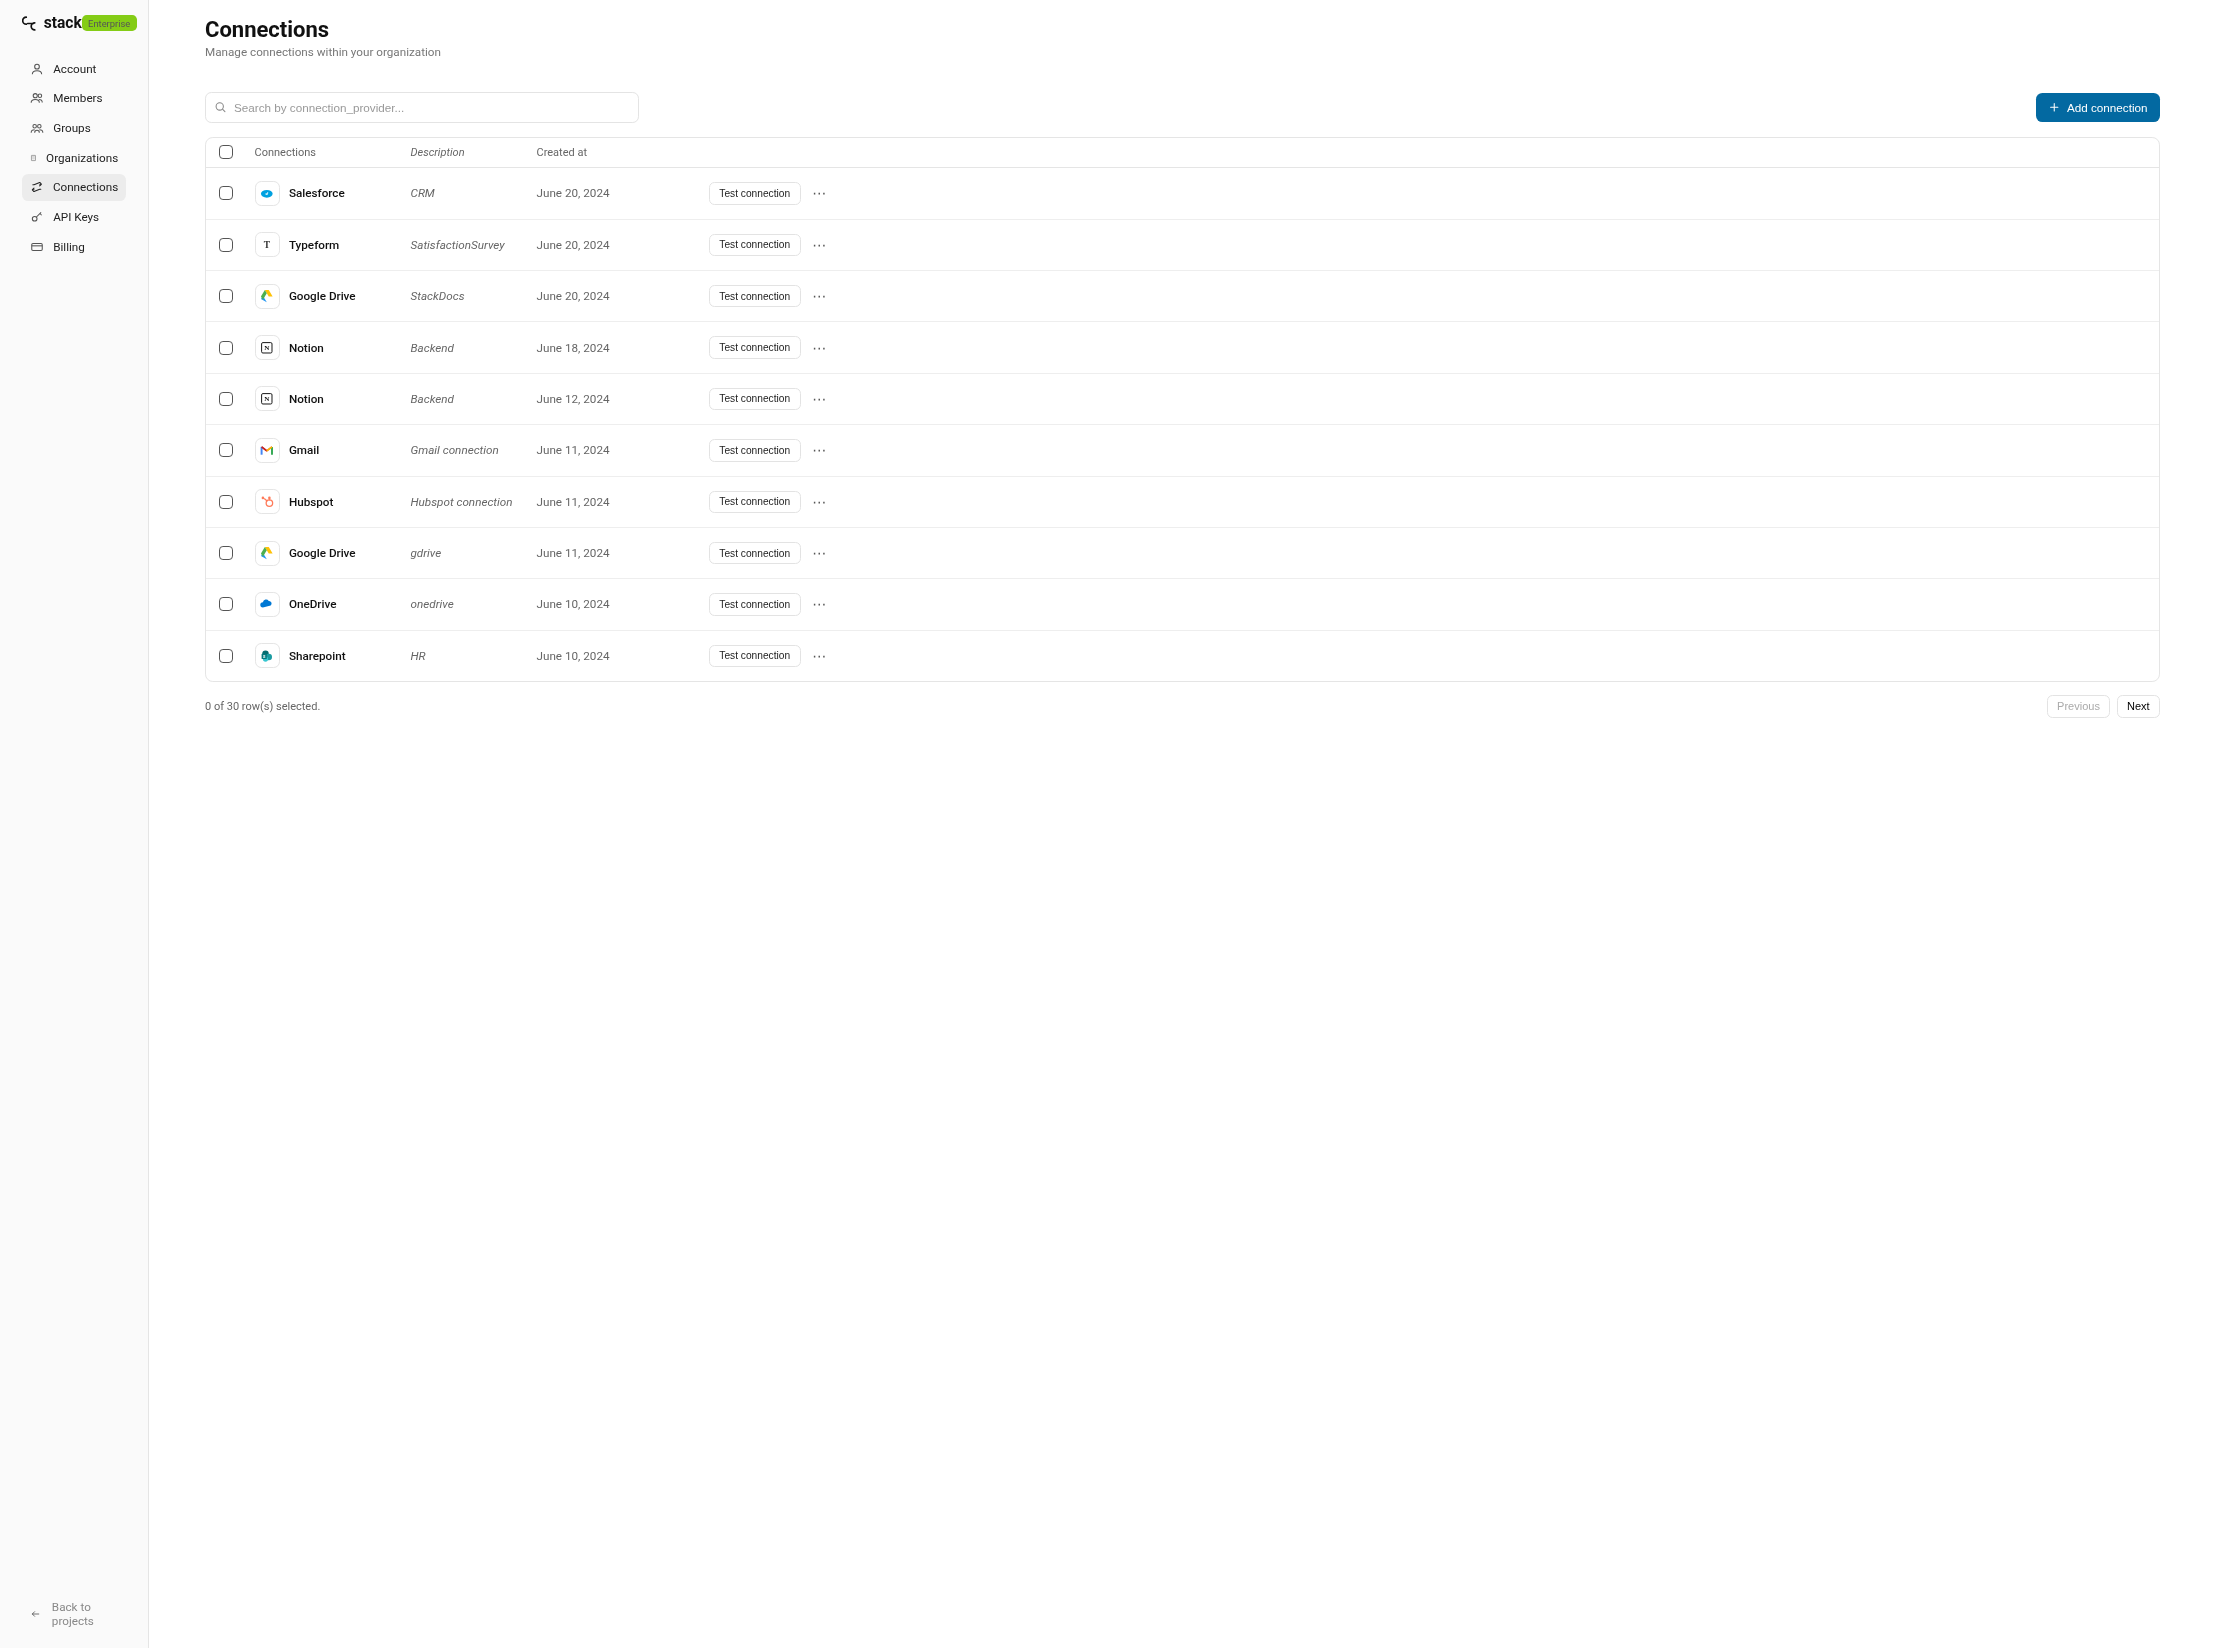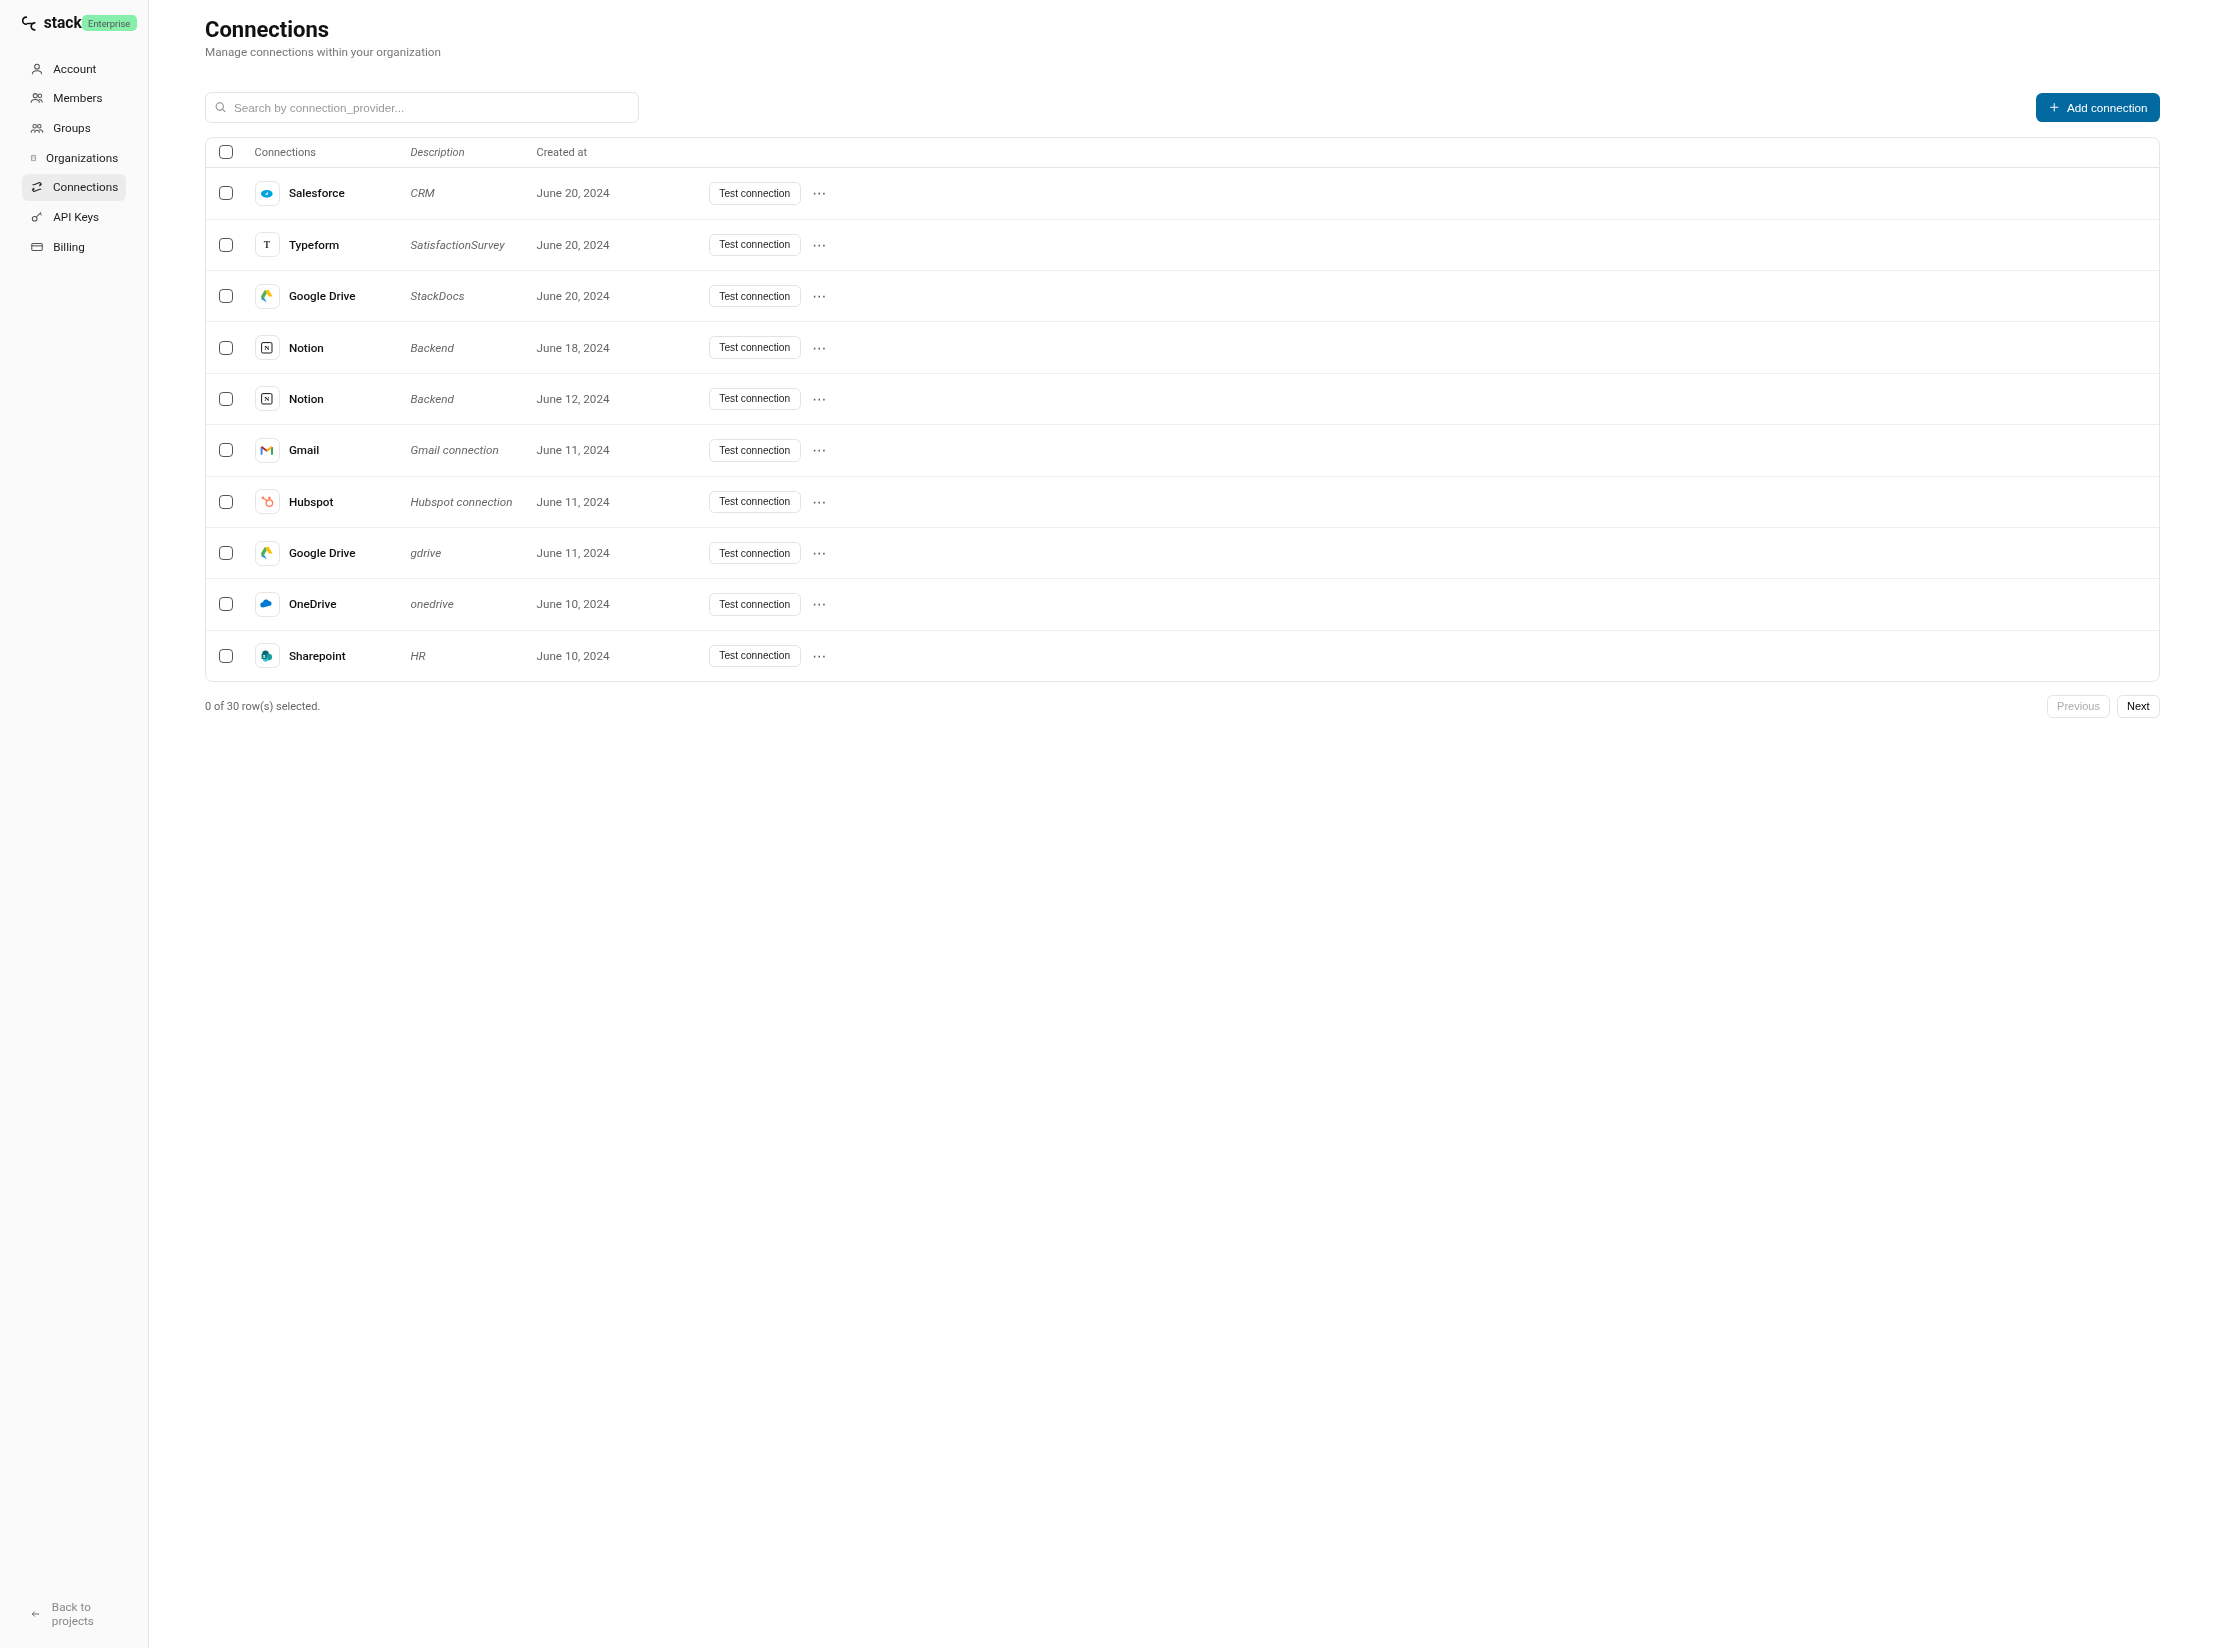--- a/index.html
+++ b/index.html
@@ -2,21 +2,21 @@
 <html style="font-size:12.5px"><head>
 <meta charset="utf-8">
 <style>
 * { box-sizing: border-box; margin: 0; padding: 0; }
 body { font-family: -apple-system, BlinkMacSystemFont, "Segoe UI", Roboto, Helvetica, Arial, sans-serif; font-size: 11px; color: #111; }
 .layout { display: flex; min-height: 100vh; }
 .sidebar { width: 149px; background: #fafafa; border-right: 0.8px solid #e5e5e5; padding: 14px 22px; display: flex; flex-direction: column; }
 .brand-row { display: flex; align-items: center; justify-content: space-between; margin-bottom: 23.4px; }
 .brand { display: flex; align-items: center; gap: 4.7px; font-weight: 700; font-size: 15.6px; }
 .brand svg { width: 17px; height: 17px; }
-.enterprise-badge { background: #86efac; color: #555; font-size: 9.4px; padding: 2.3px 6.3px; border-radius: 4.7px; }
+.enterprise-badge { background: #84cc16; color: #555; font-size: 9.4px; padding: 2.3px 6.3px; border-radius: 4.7px; }
 .nav { list-style: none; display: flex; flex-direction: column; gap: 3.1px; flex: 1; }
 .nav li { display: flex; align-items: center; gap: 9.4px; padding: 6.3px 7.8px; border-radius: 6.3px; cursor: pointer; color: #222; font-size: 11.7px; }
 .nav li.active { background: #ececec; }
 .nav svg, .back-link svg { width: 14px; height: 14px; stroke: #555; fill: none; stroke-width: 1.8; }
 .nav li.active svg { stroke: #222; }
 .back-link { display: flex; align-items: center; gap: 11px; color: #888; padding: 6.3px 7.8px; cursor: pointer; margin-top: 7.8px; font-size: 11.7px; }
 .main { flex: 1; padding: 17px 56px; }
 .page-title { font-size: 22px; font-weight: 700; }
 .page-subtitle { color: #777; font-size: 11.7px; margin-top: 3.1px; margin-bottom: 33px; }
 .toolbar { display: flex; justify-content: space-between; align-items: center; margin-bottom: 14px; gap: 12.5px; }

